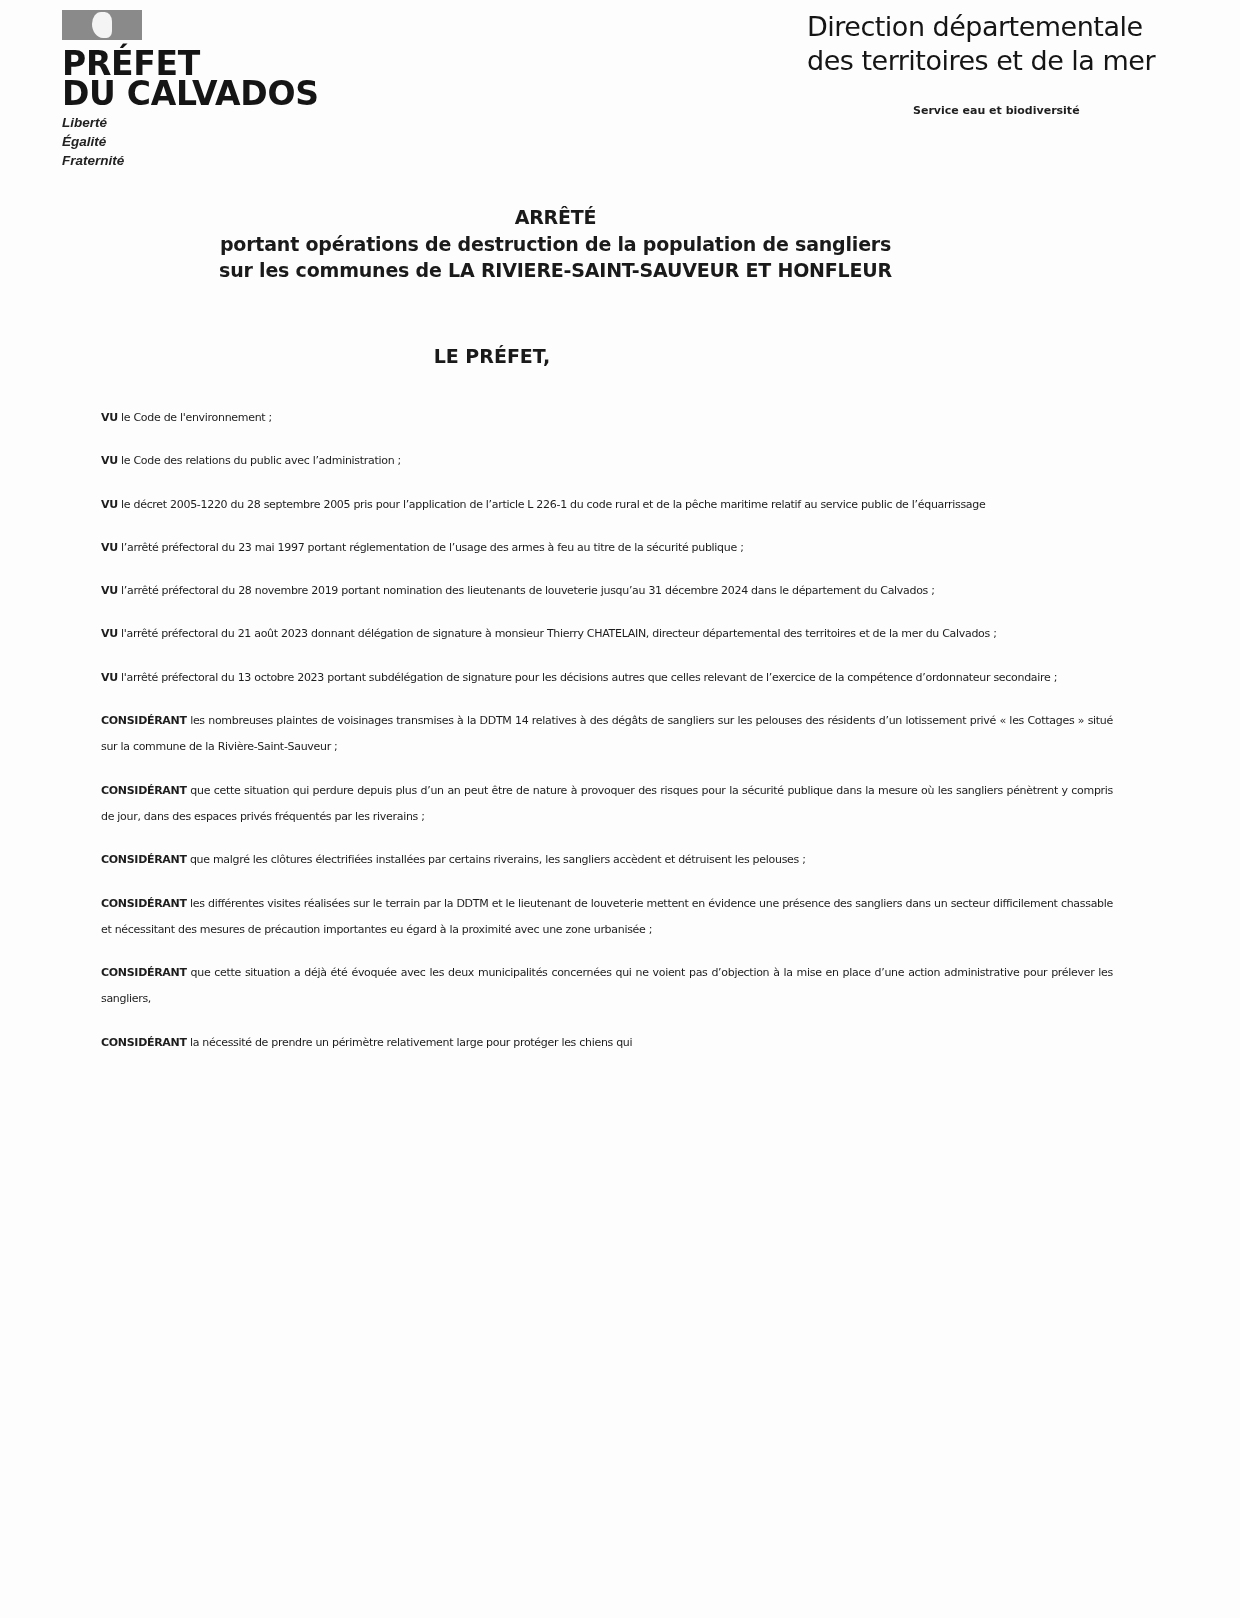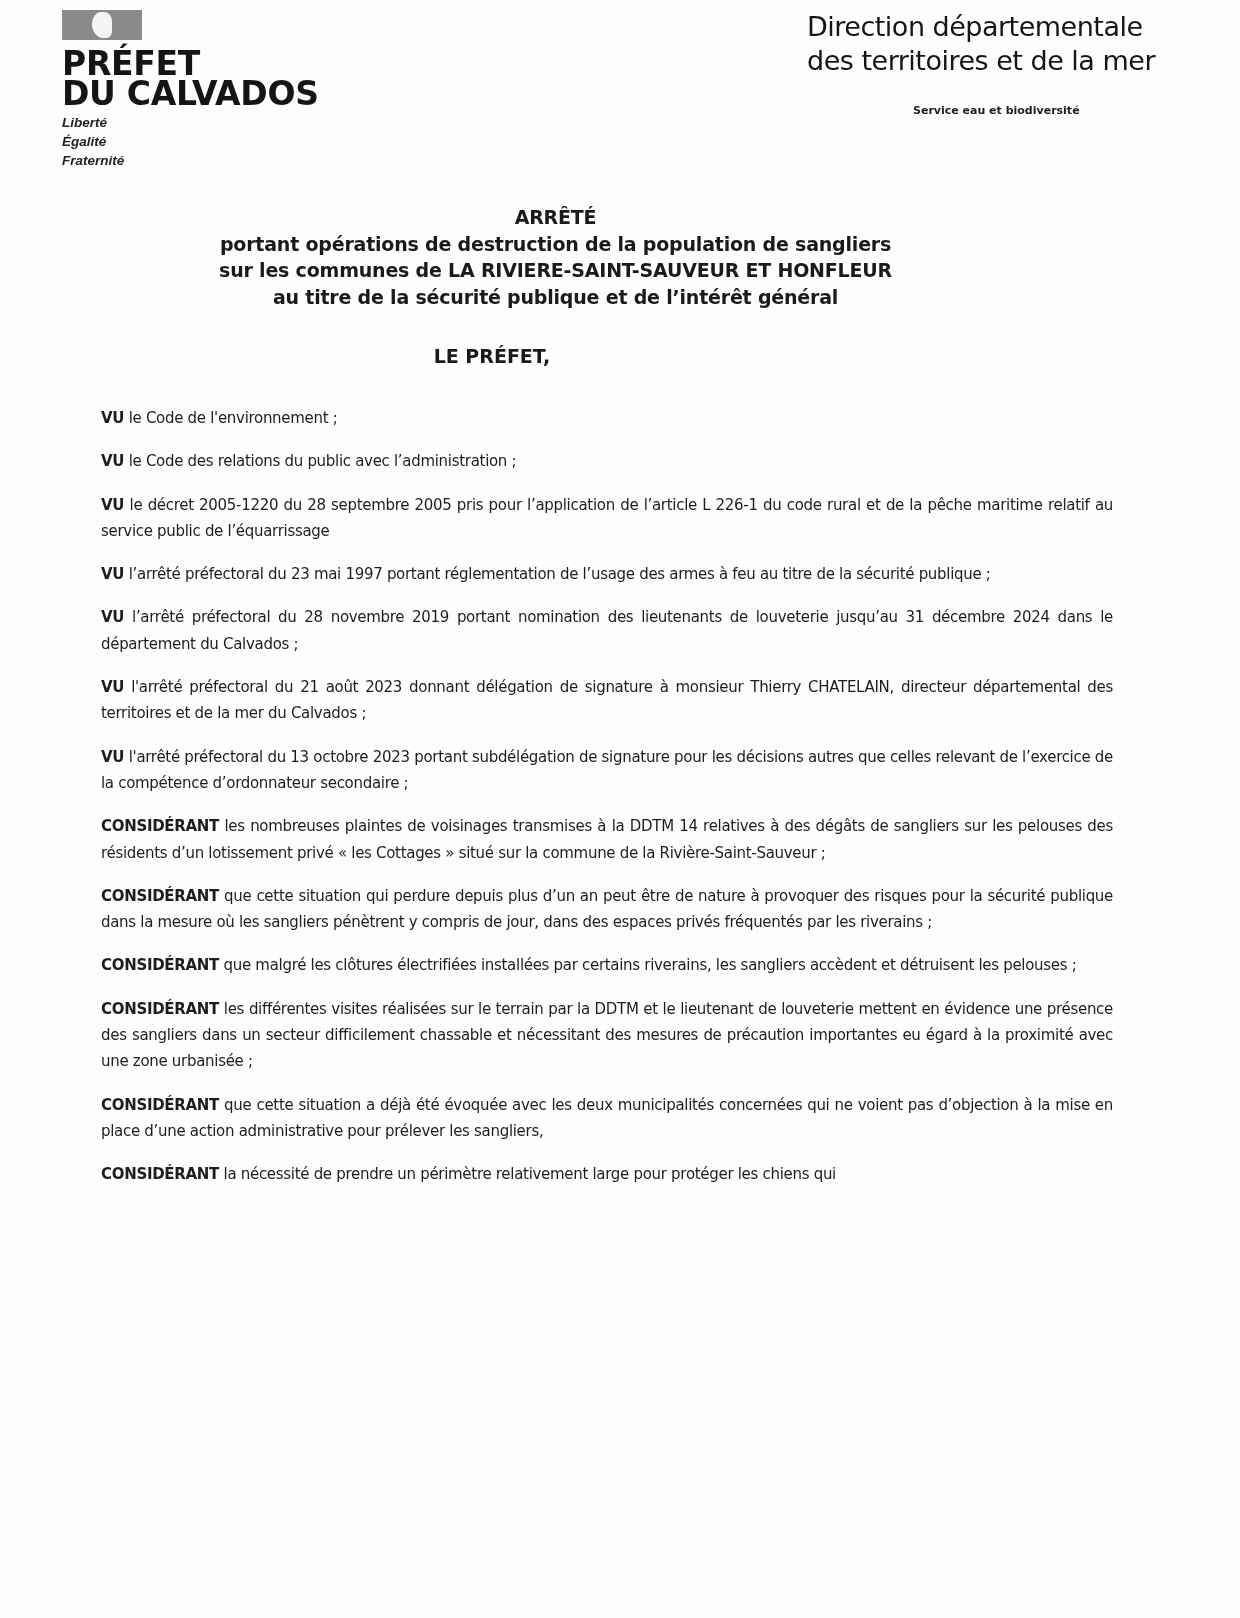--- a/index.html
+++ b/index.html
@@ -33,21 +33,21 @@
     .title-block {
       position: absolute; left: 0; width: 1111px; top: 204px; text-align: center;
       font-weight: bold; font-size: 19px; line-height: 26.5px; color: #1a1a1a; letter-spacing: -0.2px;
     }
     .prefet-line {
       position: absolute; left: 0; width: 984px; top: 345px; text-align: center;
       font-weight: bold; font-size: 19px; color: #1a1a1a;
     }
     .body-text {
       position: absolute; left: 101px; width: 1012px; top: 405px;
-      font-size: 15px; line-height: 26.3px; color: #1d1d1d; letter-spacing: -0.3px;
+      font-size: 11px; line-height: 26.3px; color: #1d1d1d; letter-spacing: -0.3px;
     }
     .para { margin: 0 0 17px 0; text-align: justify; }
     .kw { font-weight: bold; }
   </style>
 </head>
 <body>
 
 <div class="logo-block">
   <div class="marianne"></div>
   <div class="prefet-title">
@@ -64,21 +64,20 @@
 <div class="direction-block">
   <div class="direction-title">Direction départementale</div>
   <div class="direction-title">des territoires et de la mer</div>
 </div>
 <div class="service">Service eau et biodiversité</div>
 
 <div class="title-block">
   <div>ARRÊTÉ</div>
   <div>portant opérations de destruction de la population de sangliers</div>
   <div><span>sur les communes de </span><span>LA RIVIERE-SAINT-SAUVEUR ET HONFLEUR</span></div>
-  <div>au titre de la sécurité publique et de l’intérêt général</div>
 </div>
 
 <div class="prefet-line">LE PRÉFET,</div>
 
 <div class="body-text" id="body-text">
     <p class="para"><span class="kw">VU</span><span> le Code de l'environnement ;</span></p>
     <p class="para"><span class="kw">VU</span><span> le Code des relations du public avec l’administration ;</span></p>
     <p class="para"><span class="kw">VU</span><span> le décret 2005-1220 du 28 septembre 2005 pris pour l’application de l’article L 226-1 du code rural et de la pêche maritime relatif au service public de l’équarrissage</span></p>
     <p class="para"><span class="kw">VU</span><span> l’arrêté préfectoral du 23 mai 1997 portant réglementation de l’usage des armes à feu au titre de la sécurité publique ;</span></p>
     <p class="para"><span class="kw">VU</span><span> l’arrêté préfectoral du 28 novembre 2019 portant nomination des lieutenants de louveterie jusqu’au 31 décembre 2024 dans le département du Calvados ;</span></p>

